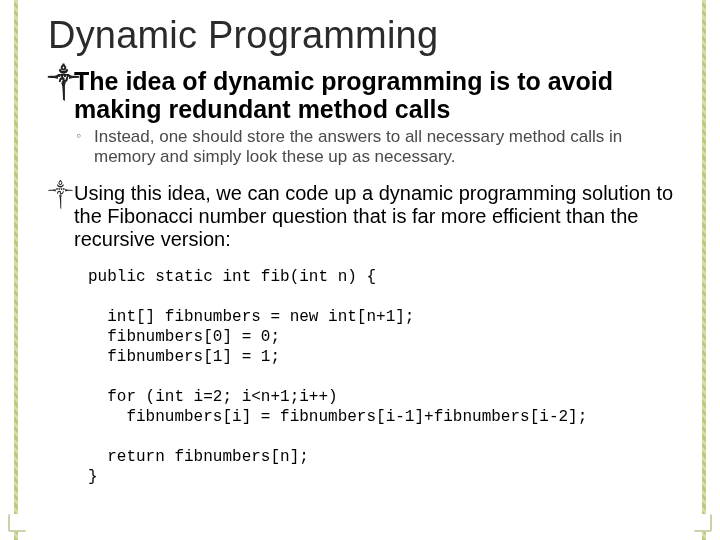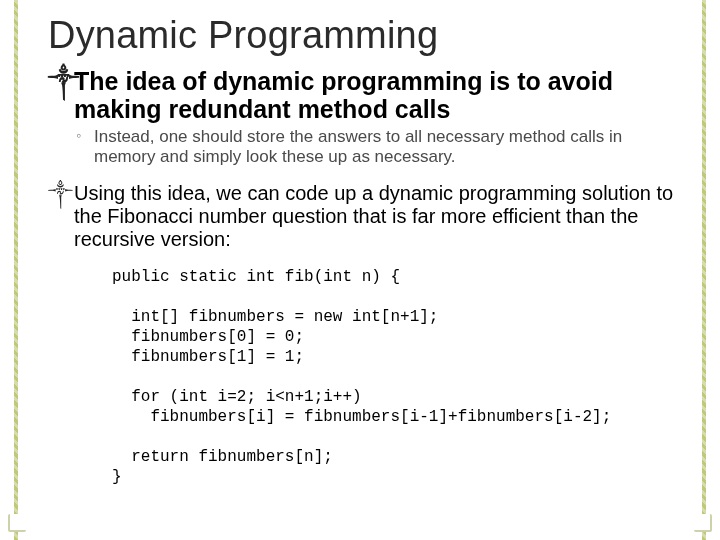--- a/index.html
+++ b/index.html
@@ -86,21 +86,21 @@
     left: 28px;
     top: 0;
     font-size: 14px;
     color: #777;
   }
   .code-block {
     font-family: "Courier New", Courier, monospace;
     font-size: 16px;
     line-height: 1.25;
     white-space: pre;
-    margin: 16px 0 0 64px;
+    margin: 16px 0 0 40px;
     color: #000;
   }
 </style>
 </head>
 <body>
 
 <div class="slide">
 
   <div class="stripe left"></div>
   <div class="stripe right"></div>

